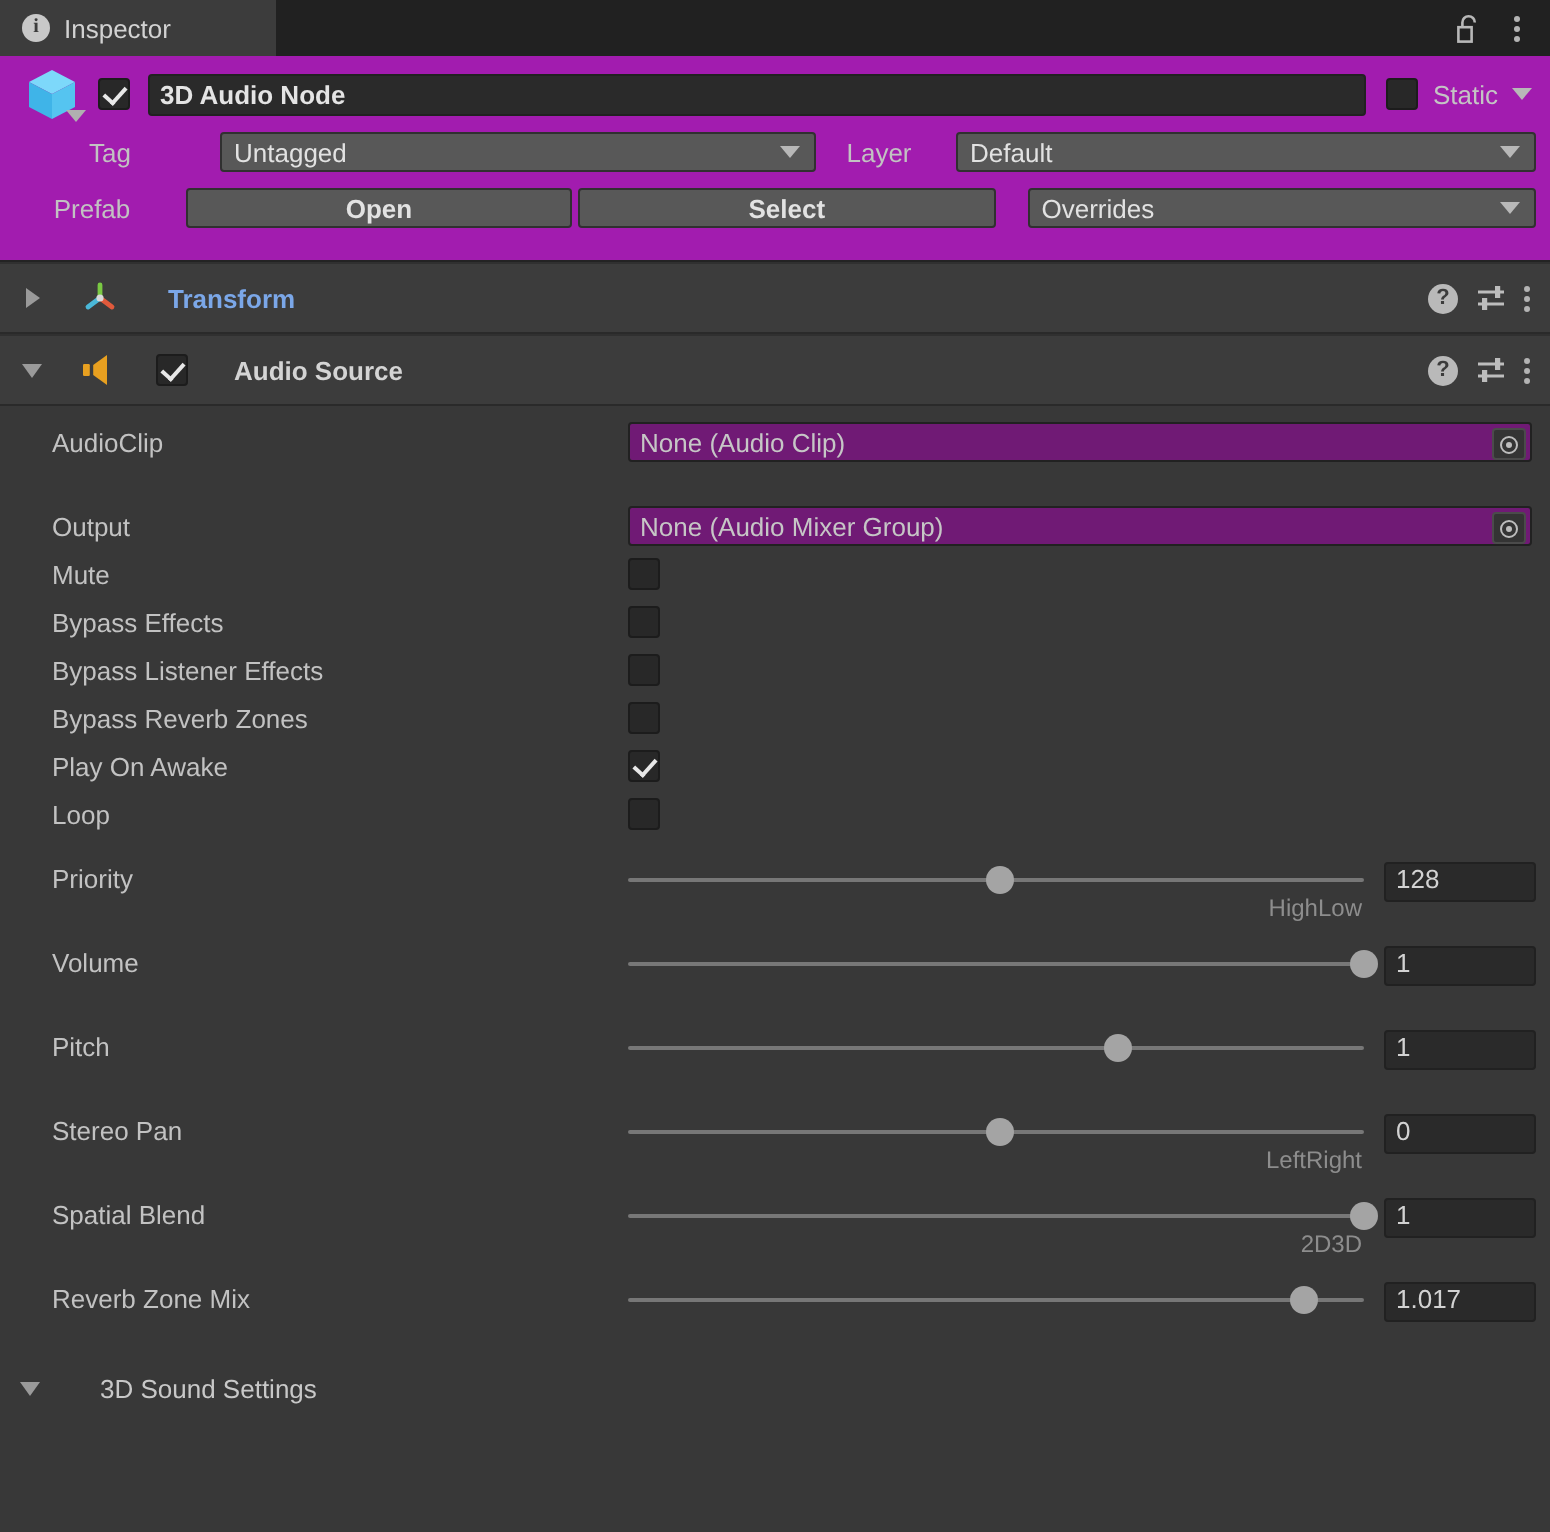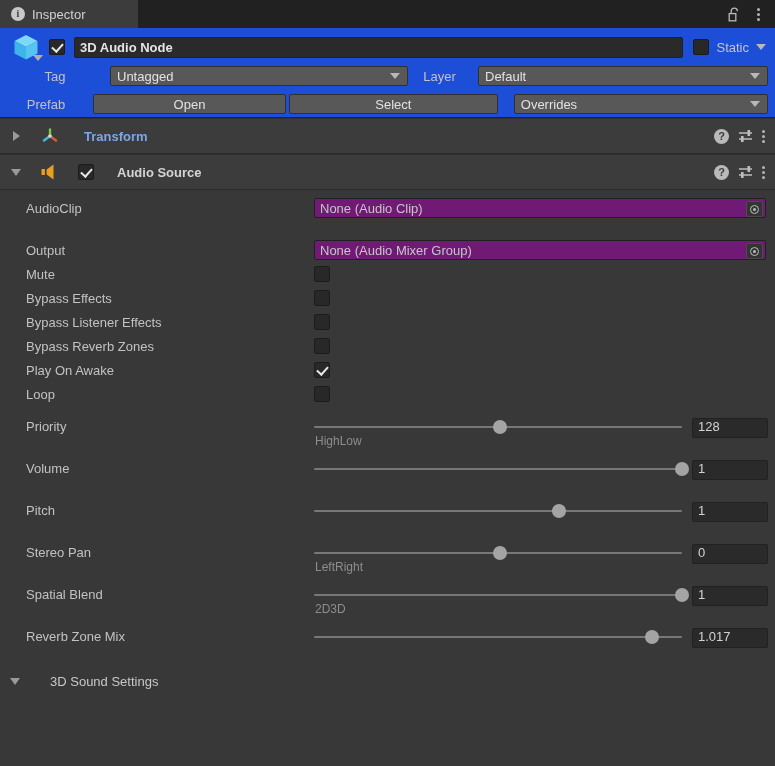--- a/index.html
+++ b/index.html
@@ -69,22 +69,22 @@
   }
   .kebab {
     display: flex; flex-direction: column; gap: 2px; align-items: center;
   }
   .kebab i {
     width: 3px; height: 3px; border-radius: 50%; background: #b4b4b4; display: block;
   }
 
   
   .go-header {
-    background: #1d4ed8;
-    padding: 6px 7px 1px 7px;
+    background: #a21caf;
+    padding: 6px 7px 14px 7px;
     border-bottom: 1px solid #232323;
   }
   .go-row1 {
     display: flex;
     align-items: center;
     height: 26px;
     gap: 0;
   }
   .cube-wrap {
     width: 42px; height: 32px;
@@ -180,20 +180,21 @@
   }
   .btn {
     height: 20px;
     background: #585858;
     border: 1px solid #303030;
     border-radius: 2px;
     box-sizing: border-box;
     display: flex; align-items: center; justify-content: center;
     font-size: 13px;
     color: #e2e2e2;
+    font-weight: bold;
   }
 
   
   .comp-header {
     height: 34px;
     background: #3c3c3c;
     border-bottom: 1px solid #2a2a2a;
     border-top: 1px solid #303030;
     display: flex;
     align-items: center;
@@ -329,21 +330,21 @@
   .handle {
     position: absolute;
     top: 1px;
     width: 14px; height: 14px;
     border-radius: 50%;
     background: #a4a4a4;
     margin-left: -7px;
   }
   .endlabels {
     display: flex;
-    justify-content: flex-start;
+    justify-content: flex-end;
     font-size: 12px;
     color: #8d8d8d;
     margin-top: -1px;
     padding: 0 1px;
   }
   .numfield {
     width: 76px;
     height: 20px;
     background: #2a2a2a;
     border: 1px solid #212121;

